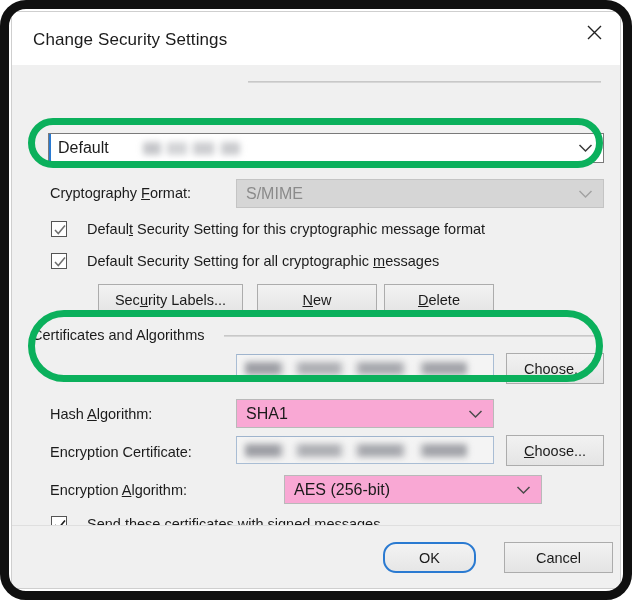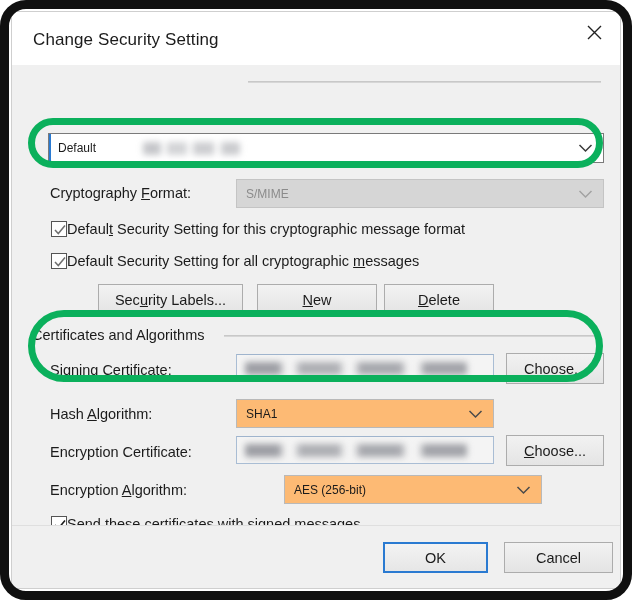--- a/index.html
+++ b/index.html
@@ -117,40 +117,40 @@
   
   .combo {
     position: absolute;
     box-sizing: border-box;
     background: #ffffff;
     border: 1px solid #7a7a7a;
     display: flex;
     align-items: center;
   }
   .combo .combo-text {
-    font-size: 12px;
+    font-size: 16px;
     color: #1b1b1b;
     padding-left: 9px;
     white-space: nowrap;
     overflow: hidden;
   }
   .combo .chevron {
     position: absolute;
     right: 10px;
     top: 50%;
     transform: translateY(-50%);
     line-height: 0;
   }
   .combo.disabled {
     background: #d6d6d6;
     border: 1px solid #c4c4c4;
   }
   .combo.disabled .combo-text { color: #8b8b8b; }
   .combo.grayfill {
-    background: #fdba74;
+    background: #f9a8d4;
     border: 1px solid #b9b9b9;
   }
 
   
   .combo.nameedit::before {
     content: "";
     position: absolute;
     left: 0; top: 0;
     width: 2px;
     height: 100%;
@@ -211,21 +211,21 @@
     flex: 0 0 auto;
   }
   .checkbox svg {
     position: absolute;
     left: 1px;
     top: 1px;
   }
   .checkrow .ctext {
     font-size: 14.5px;
     color: #1b1b1b;
-    margin-left: 0;
+    margin-left: 20px;
     white-space: nowrap;
   }
   .checkrow .ctext u { text-decoration: underline; text-underline-offset: 1px; }
 
   
   .btn {
     position: absolute;
     box-sizing: border-box;
     background: linear-gradient(#f2f2f2, #e4e4e4);
     border: 1px solid #acacac;
@@ -263,21 +263,21 @@
   }
 </style>
 </head>
 <body>
 
 <div class="screenshot">
 
   <div class="dialog">
 
     <div class="titlebar">
-      <div class="title-text">Change Security Setting</div>
+      <div class="title-text">Change Security Settings</div>
       <div class="close-btn">
         <span>
           <svg width="17" height="17" viewBox="0 0 17 17">
             <path d="M2 2 L15 15 M15 2 L2 15" stroke="#222222" stroke-width="1.4" fill="none"></path>
           </svg>
         </span>
       </div>
     </div>
 
     <div class="client">
@@ -334,23 +334,20 @@
       <div class="btn" style="left:245px; top:219px; width:120px; height:31px;">
         <span><u>N</u>ew</span>
       </div>
       <div class="btn" style="left:372px; top:219px; width:110px; height:31px;">
         <span><u>D</u>elete</span>
       </div>
 
       <div class="group-label" style="left:20px; top:262px;">Certificates and Algorithms</div>
       <div class="group-line" style="left:212px; top:270px; width:377px;"></div>
 
-      <div class="lbl" style="left:38px; top:297px;">
-        Signing Certificate:
-      </div>
       <div class="textfield" style="left:224px; top:289px; width:258px; height:28px;">
         <span class="redact dark" style="position:absolute; left:8px; top:7px; width:222px; height:13px;"></span>
       </div>
       <div class="btn" style="left:494px; top:288px; width:98px; height:31px;">
         <span><u>C</u>hoose...</span>
       </div>
 
       <div class="lbl" style="left:38px; top:341px;">
         Hash <u>A</u>lgorithm:
       </div>
@@ -390,21 +387,21 @@
           <svg width="14" height="14" viewBox="0 0 14 14">
             <path d="M2 7 L5.3 10.6 L12 2.6" stroke="#1b1b1b" stroke-width="1.6" fill="none"></path>
           </svg>
         </span>
         <span class="ctext">
           S<u>e</u>nd these certificates with signed messages
         </span>
       </div>
 
       <div class="bottombar">
-        <div class="btn default" style="left:371px; top:16px; width:105px; height:31px;">
+        <div class="btn default" style="left:371px; top:16px; width:93px; height:31px;border-radius:13px;">
           <span>OK</span>
         </div>
         <div class="btn" style="left:492px; top:16px; width:109px; height:31px;">
           <span>Cancel</span>
         </div>
       </div>
 
     </div>
   </div>
 

